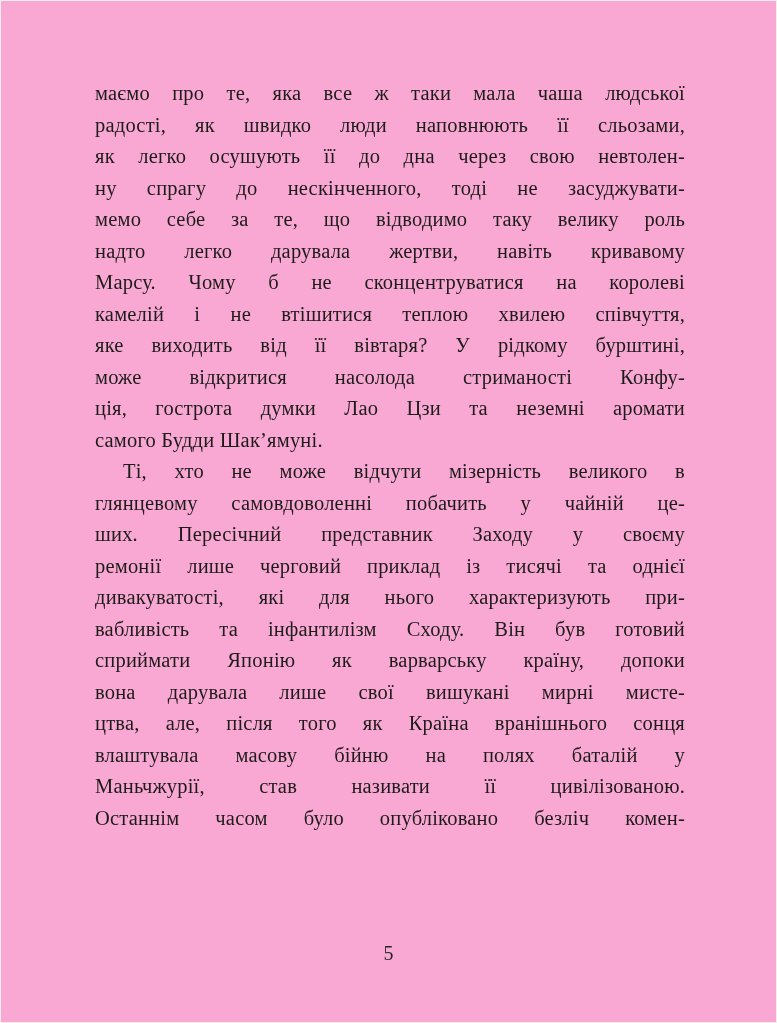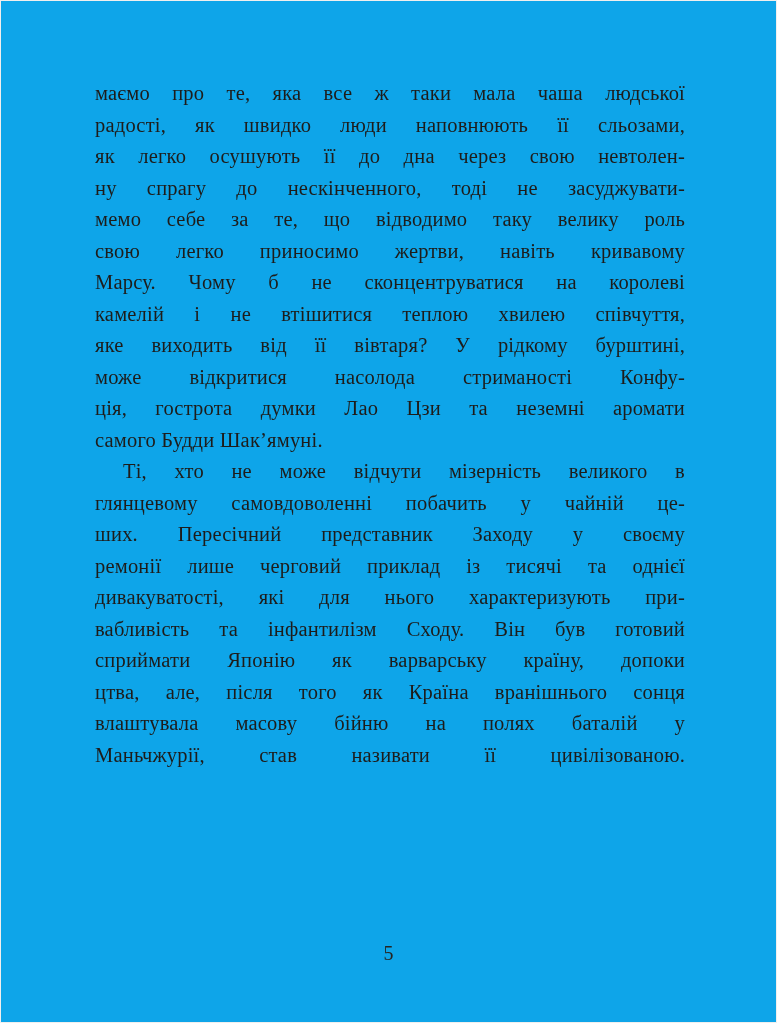--- a/index.html
+++ b/index.html
@@ -4,21 +4,21 @@
 <style>
   html, body {
     margin: 0;
     padding: 0;
     background: #ffffff;
   }
   .page {
     position: relative;
     width: 777px;
     height: 1023px;
-    background: #0ea5e9;
+    background: #f9a8d4;
     overflow: hidden;
     font-family: "Liberation Serif", "DejaVu Serif", serif;
     color: #1e1c1a;
     box-shadow: inset 0 0 0 1px #f0efee;
   }
   .text-block {
     position: absolute;
     left: 95px;
     top: 78px;
     width: 590px;
@@ -54,35 +54,37 @@
 <body>
 
 <div class="page">
   <div class="text-block" id="text-block">
       <div class="paragraph">
         <div class="line just">маємо про те, яка все ж таки мала чаша людської</div>
         <div class="line just">радості, як швидко люди наповнюють її сльозами,</div>
         <div class="line just">як легко осушують її до дна через свою невтолен-</div>
         <div class="line just">ну спрагу до нескінченного, тоді не засуджувати-</div>
         <div class="line just">мемо себе за те, що відводимо таку велику роль</div>
-        <div class="line just">свою легко приносимо жертви, навіть кривавому</div>
+        <div class="line just">надто легко дарувала жертви, навіть кривавому</div>
         <div class="line just">Марсу. Чому б не сконцентруватися на королеві</div>
         <div class="line just">камелій і не втішитися теплою хвилею співчуття,</div>
         <div class="line just">яке виходить від її вівтаря? У рідкому бурштині,</div>
         <div class="line just">може відкритися насолода стриманості Конфу-</div>
         <div class="line just">ція, гострота думки Лао Цзи та неземні аромати</div>
         <div class="line">самого Будди Шак’ямуні.</div>
       </div>
       <div class="paragraph">
         <div class="line just indent">Ті, хто не може відчути мізерність великого в</div>
         <div class="line just">глянцевому самовдоволенні побачить у чайній це-</div>
         <div class="line just">ших. Пересічний представник Заходу у своєму</div>
         <div class="line just">ремонії лише черговий приклад із тисячі та однієї</div>
         <div class="line just">дивакуватості, які для нього характеризують при-</div>
         <div class="line just">вабливість та інфантилізм Сходу. Він був готовий</div>
         <div class="line just">сприймати Японію як варварську країну, допоки</div>
+        <div class="line just">вона дарувала лише свої вишукані мирні мисте-</div>
         <div class="line just">цтва, але, після того як Країна вранішнього сонця</div>
         <div class="line just">влаштувала масову бійню на полях баталій у</div>
         <div class="line just">Маньчжурії, став називати її цивілізованою.</div>
+        <div class="line just">Останнім часом було опубліковано безліч комен-</div>
       </div>
     </div>
   <div class="page-number">5</div>
 </div>
 
 </body></html>

